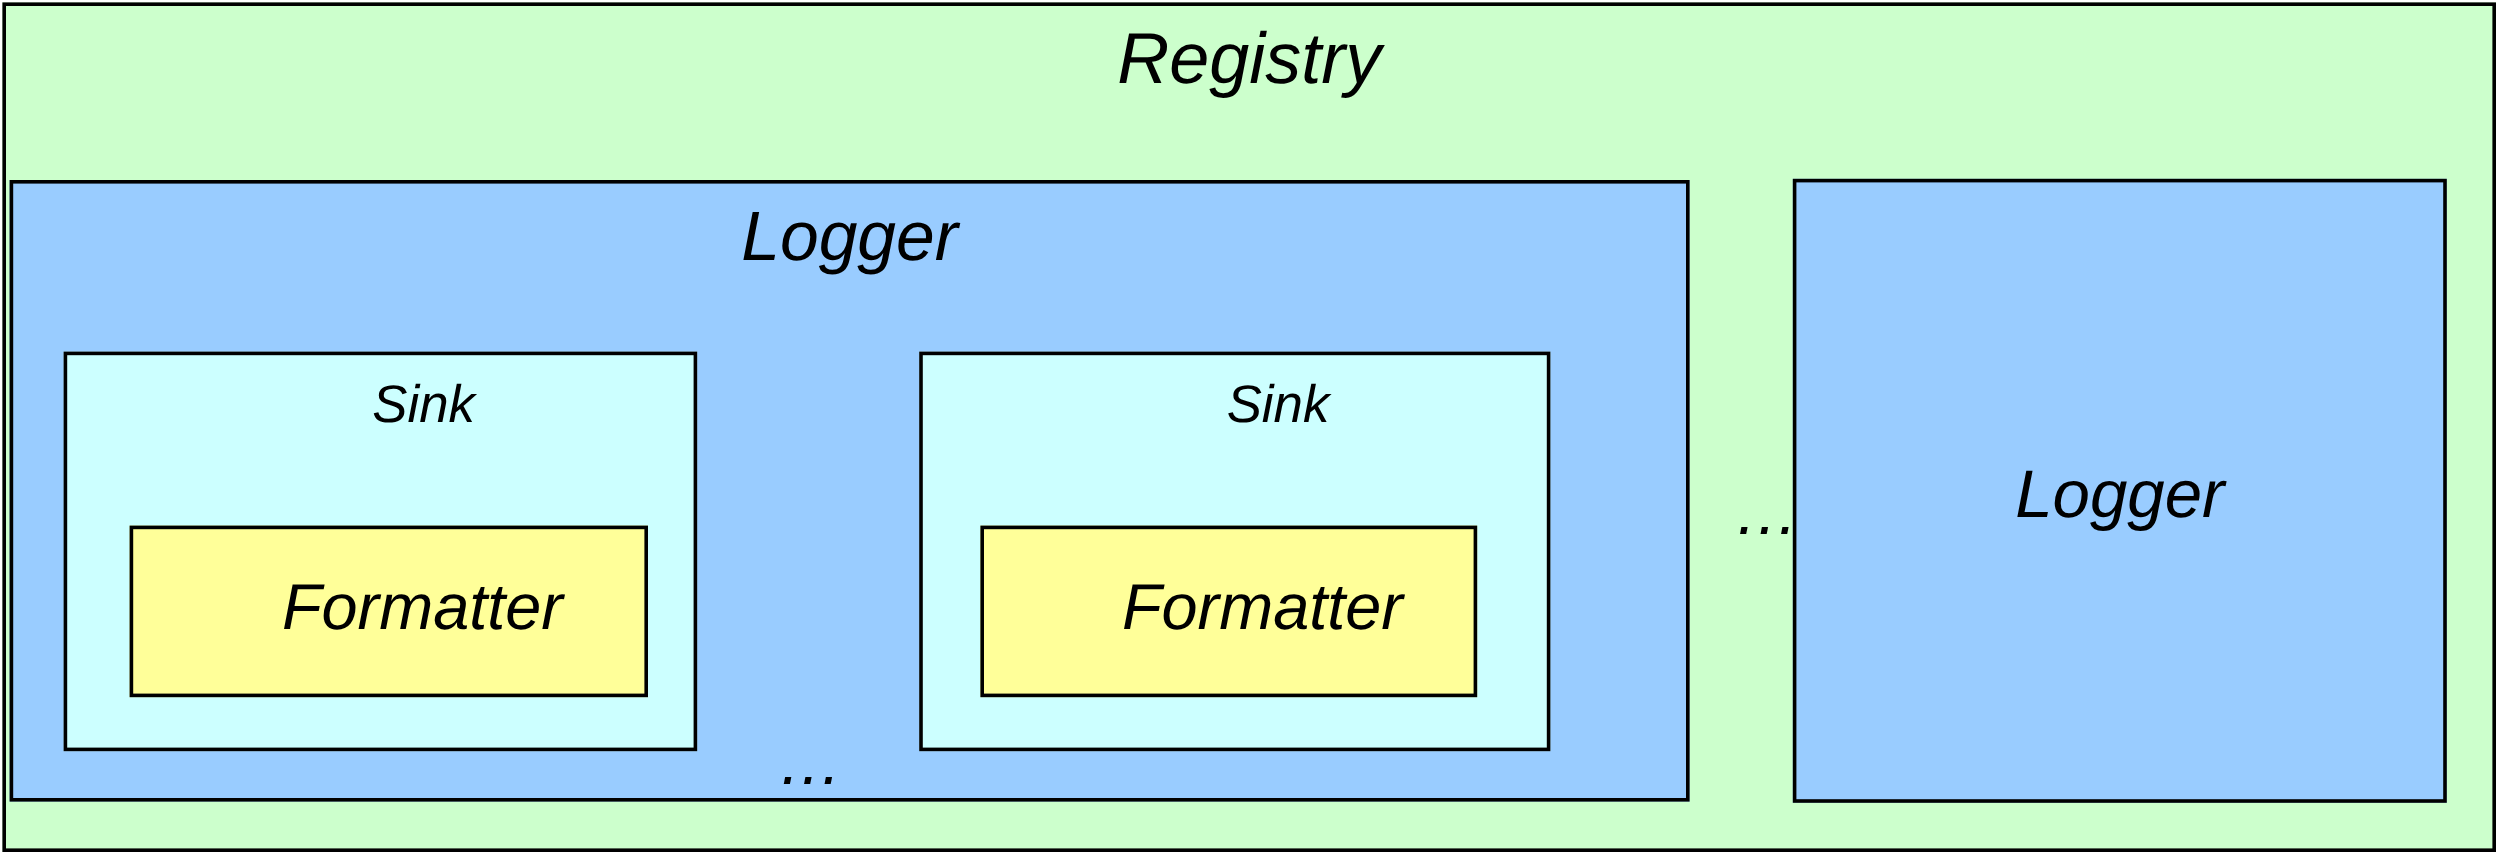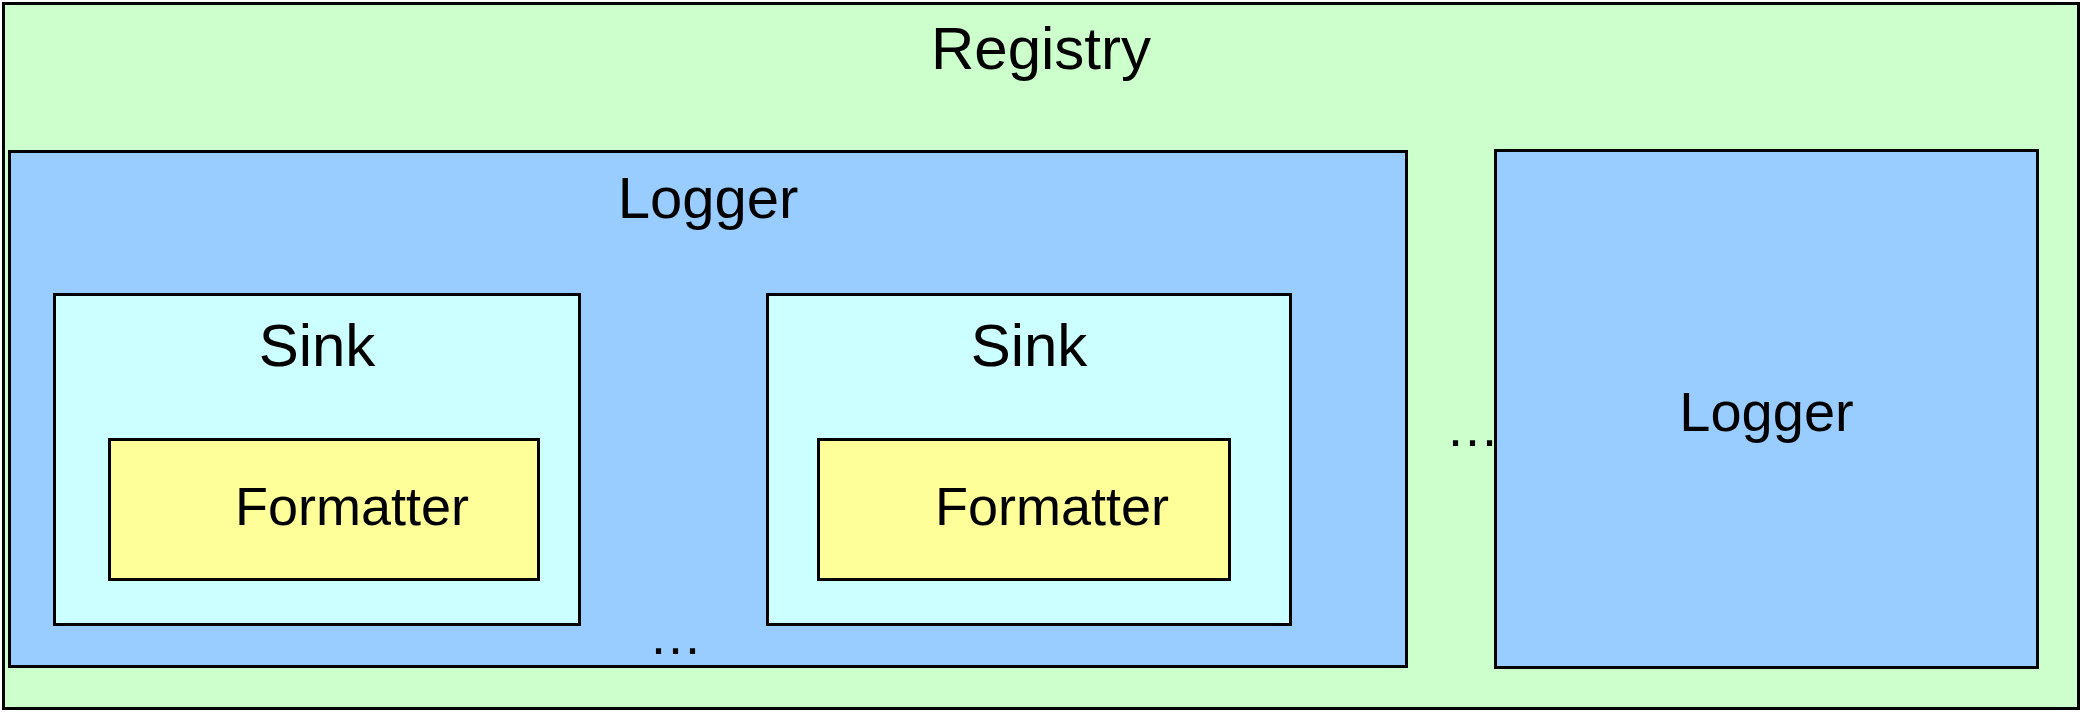--- a/index.html
+++ b/index.html
@@ -42,20 +42,21 @@
   }
 
   
   #registry-box {
     left: 2px;
     top: 2px;
     width: 2078px;
     height: 708px;
     background: #ccffcc;
     border-width: 3px;
+    font-style: italic;
   }
   #registry-label {
     top: 14px;
     font-size: 60px;
   }
 
   
   #logger-main-box {
     left: 3px;
     top: 145px;
@@ -74,21 +75,22 @@
     background: #ccffff;
     border-width: 3px;
     top: 140px;
     height: 333px;
   }
   #sink-box-1 { left: 42px;  width: 528px; }
   #sink-box-2 { left: 755px; width: 526px; }
 
   .sink-label {
     top: 20px;
-    font-size: 60px;
+    font-size: 44px;
+    padding-left: 36px;
   }
 
   
   .formatter-box {
     background: #ffff99;
     border-width: 3px;
     top: 142px;
     height: 143px;
   }
   #formatter-box-1 { left: 52px; width: 432px; }

